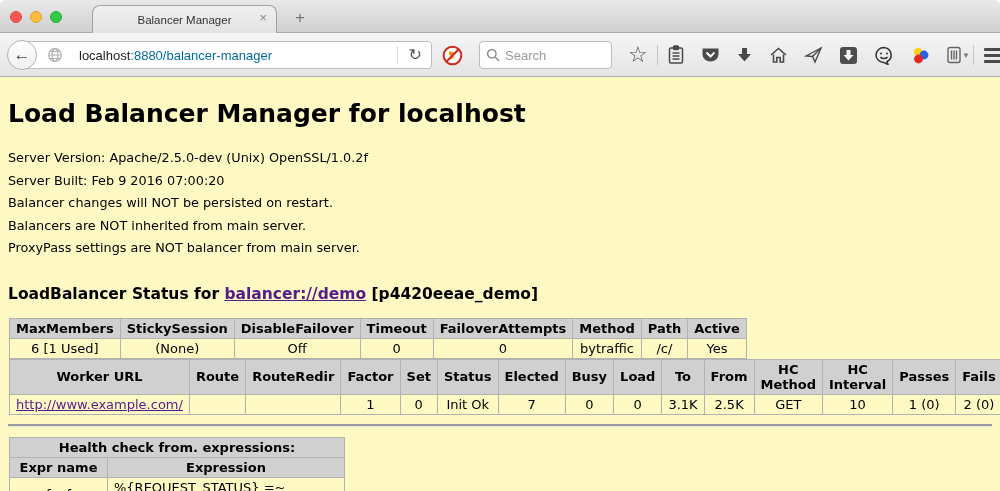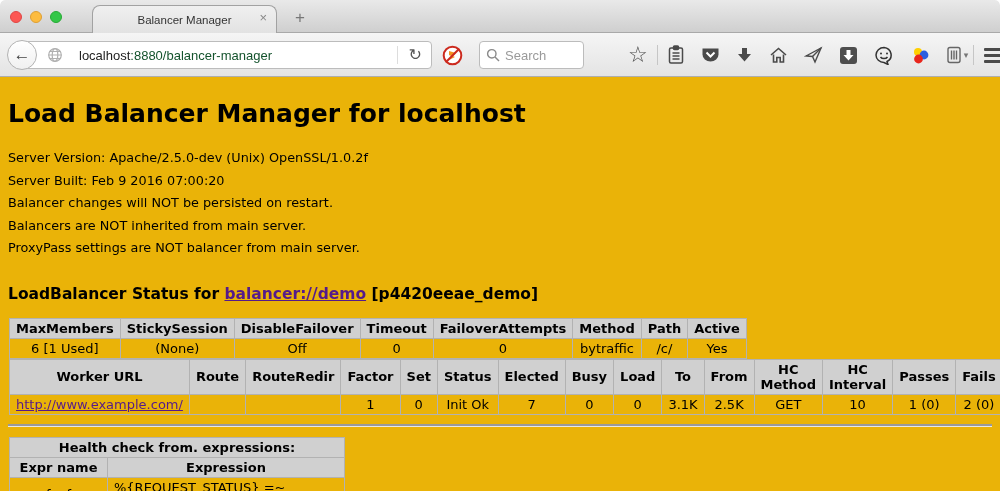--- a/index.html
+++ b/index.html
@@ -32,40 +32,40 @@
   .backbtn { position:absolute; left:7px; top:7px; width:30px; height:30px; border-radius:50%;
              background:linear-gradient(#fff,#f0f0f0); border:1px solid #b3b3b3; z-index:2;
              display:flex; align-items:center; justify-content:center;
              font-size:17px; font-weight:bold; color:#444; }
   .urlbar { position:absolute; left:20px; top:8px; width:412px; height:28px;
             background:#fff; border:1px solid #bcbcbc; border-radius:4px;
             display:flex; align-items:center; padding-left:26px; }
   .url-globe { margin-right:8px; display:flex; }
   .url-text { font-size:13px; white-space:nowrap; overflow:hidden; flex:1; }
   .url-domain { color:#222;padding-left:8px; }
-  .url-rest { color:#14532d; }
+  .url-rest { color:#0369a1; }
   .url-divider { width:1px; height:18px; background:#ddd; margin:0 2px; }
   .reload { font-size:16px; color:#555; padding:0 9px; line-height:1; }
   .flashblock { position:absolute; left:442px; top:12px; }
-  .searchbox { position:absolute; left:479px; top:8px; width:105px; height:28px;
+  .searchbox { position:absolute; left:479px; top:8px; width:133px; height:28px;
                background:#fff; border:1px solid #bcbcbc; border-radius:4px;
                display:flex; align-items:center; padding:0 6px; }
   .searchbox input { border:none; outline:none; width:90px; font-size:13px;
                      font-family:"Liberation Sans",sans-serif; color:#333; background:transparent; }
   .searchbox input::placeholder { color:#9a9a9a; }
   .toolicons { position:absolute; left:620px; top:0; height:44px; display:flex; align-items:center; }
   .ticon { padding:0 8px; display:flex; align-items:center; justify-content:center; height:44px; }
   .tdivider { width:1px; height:20px; background:#c6c6c6; margin:0 1px; }
   .star-glyph { font-size:22px; color:#4a4a4a; line-height:1; }
   .caret { font-size:9px; color:#777; padding:0 4px 0 0; }
   .hamburger { display:flex; flex-direction:column; gap:3px; padding:0 9px; }
   .hamburger span { width:18px; height:3px; background:#4a4a4a; border-radius:1px; }
 
   
-  .content { flex:1; background:#eab308; padding:14px 8px 0 8px; overflow:hidden;
+  .content { flex:1; background:#fef9c3; padding:14px 8px 0 8px; overflow:hidden;
              font-family:"DejaVu Sans", sans-serif; color:#000; }
   h1.pagetitle { font-size:25px; font-weight:bold; margin:8px 0 22px 0; letter-spacing:0; }
   .infolines div { font-size:12.8px; line-height:15.5px;margin-top:7px; }
   h3.lbstatus { font-size:15.5px; font-weight:bold; margin:29px 0 15px 0; }
   h3.lbstatus a { color:#551a8b; text-decoration:underline; }
 
   table { border-collapse:collapse; font-size:13px; margin-left:1px; }
   th, td { border:1px solid #b2b2b2; padding:2px 6px; text-align:center; height:20px; }
   th { background:#d0d0d0; font-weight:bold; }
   table { border:1px solid #7d7d7d; }

